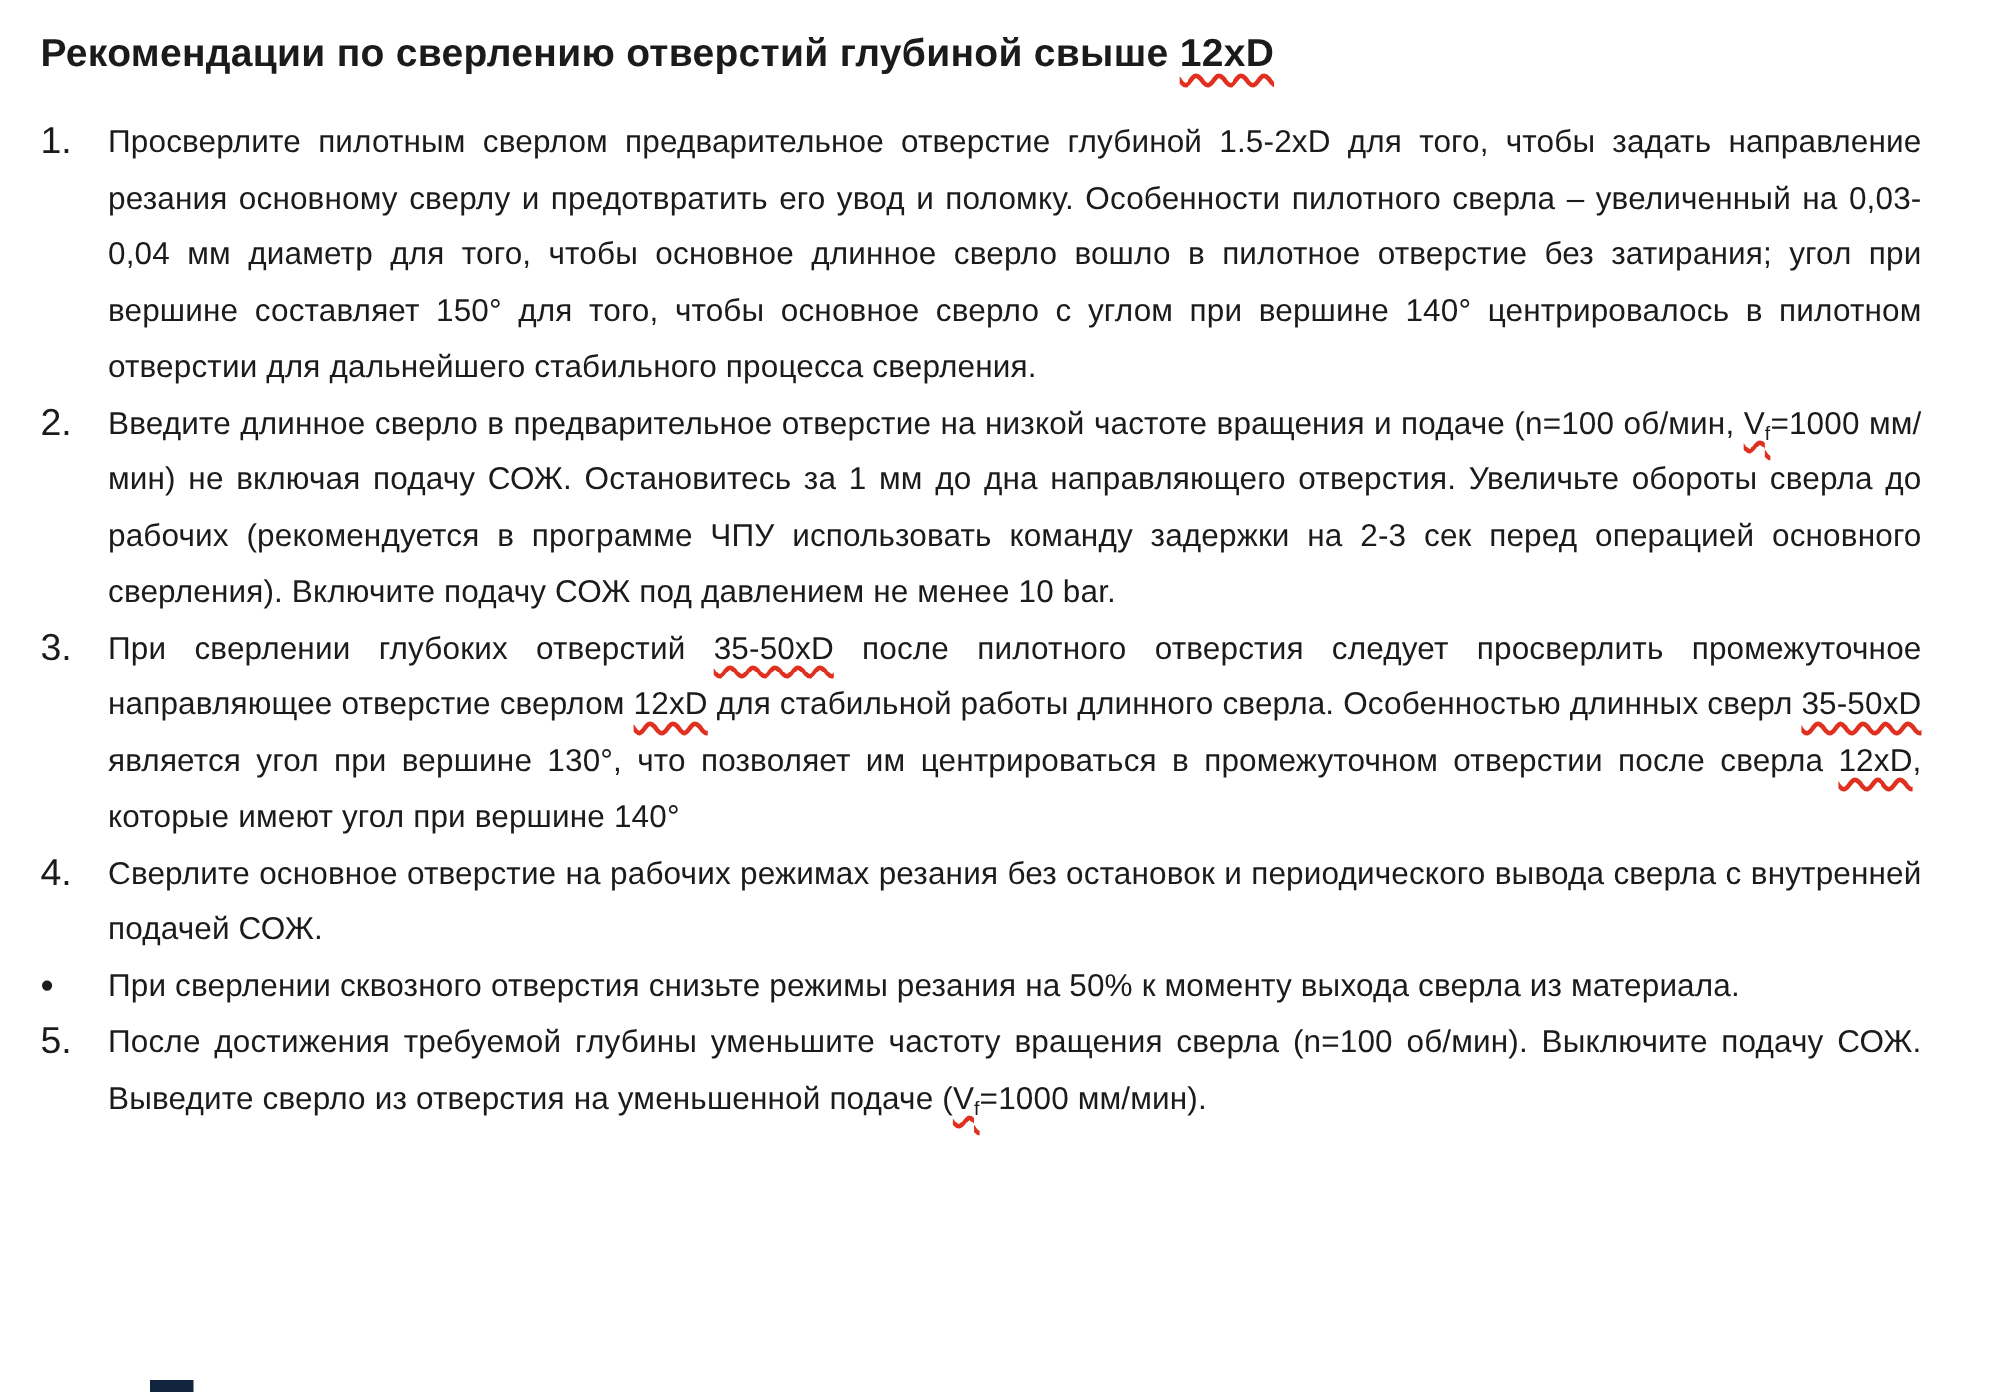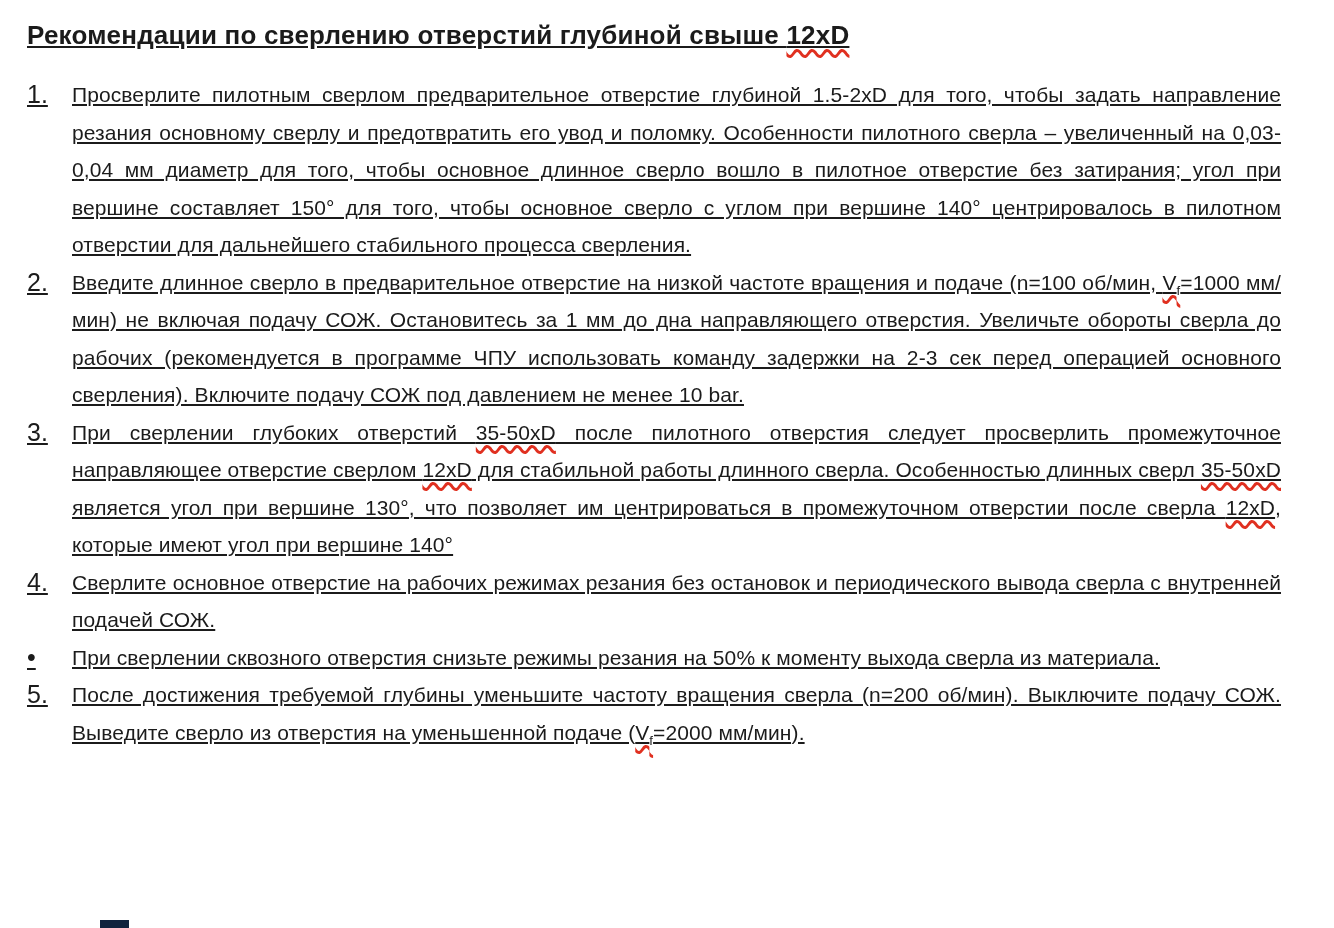--- a/index.html
+++ b/index.html
@@ -11,21 +11,20 @@
     width: 1334px;
     height: 928px;
     position: relative;
     overflow: hidden;
     font-family: "Liberation Sans", "DejaVu Sans", sans-serif;
     color: var(--text-color, #1b1b1b);
     -webkit-font-smoothing: antialiased;
   }
   .doc {
     padding: 14px 53px 0 27px;
-    text-decoration: underline;
   }
   .doc-title {
     font-size: 26px;
     font-weight: bold;
     line-height: 34px;
     margin: 4px 0 24px 0;
     letter-spacing: 0.2px;
   }
   .rec-list {
     display: block;
@@ -89,18 +88,18 @@
       <div class="item">
         <div class="marker">4.</div>
         <div class="text"><span>Сверлите основное отверстие на рабочих режимах резания без остановок и периодического вывода сверла с внутренней подачей СОЖ.</span></div>
       </div>
       <div class="item">
         <div class="marker">•</div>
         <div class="text"><span>При сверлении сквозного отверстия снизьте режимы резания на 50% к моменту выхода сверла из материала.</span></div>
       </div>
       <div class="item">
         <div class="marker">5.</div>
-        <div class="text"><span>После достижения требуемой глубины уменьшите частоту вращения сверла (n=200 об/мин). Выключите подачу СОЖ. Выведите сверло из отверстия на уменьшенной подаче (</span><span class="spell">V</span><sub class="spell">f</sub><span>=2000 мм/мин).</span></div>
+        <div class="text"><span>После достижения требуемой глубины уменьшите частоту вращения сверла (n=100 об/мин). Выключите подачу СОЖ. Выведите сверло из отверстия на уменьшенной подаче (</span><span class="spell">V</span><sub class="spell">f</sub><span>=1000 мм/мин).</span></div>
       </div>
     </div>
 </div>
 
 <div class="bottom-mark"></div>
 
 </body></html>

